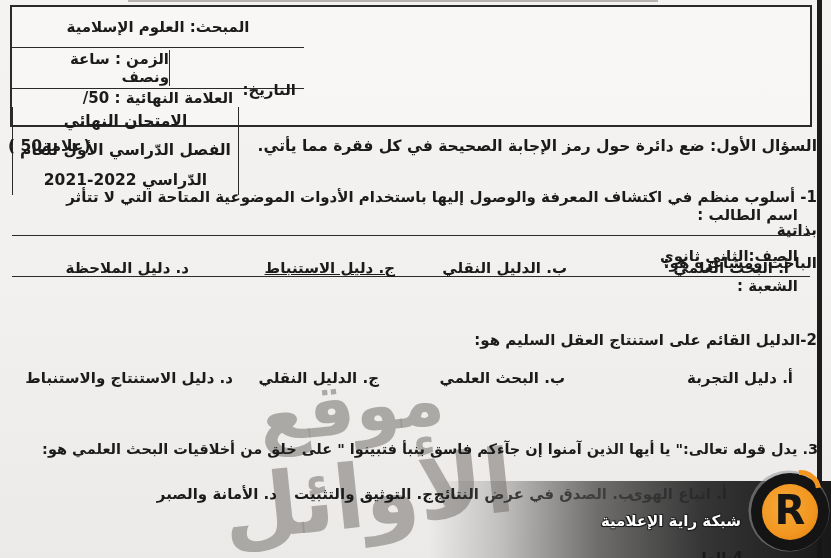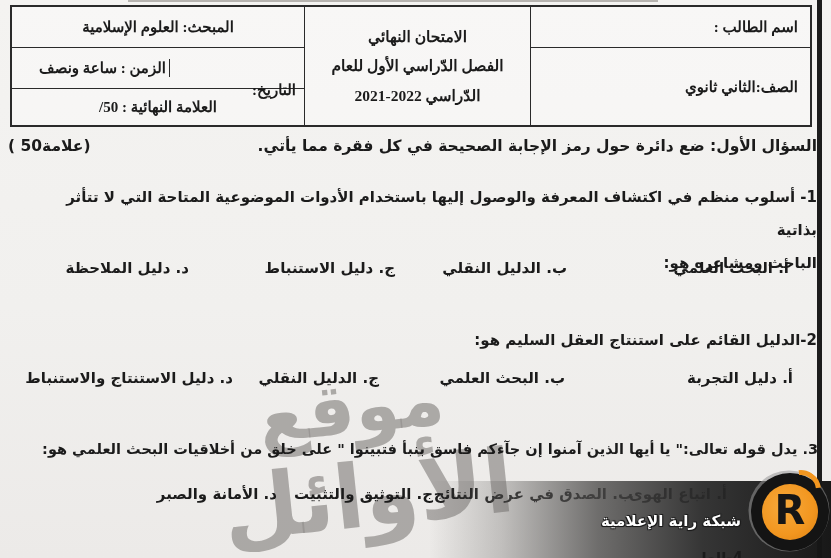--- a/index.html
+++ b/index.html
@@ -13,23 +13,23 @@
     font-weight:bold;
     color:#1b1b1b;
     direction:rtl;
   }
   
   .top-edge{position:absolute;top:0;left:128px;width:530px;height:2px;background:#b7b4b0;z-index:1;}
   .page-edge{position:absolute;top:0;right:9px;width:5px;height:558px;background:#1c1c1c;z-index:1;}
   
   .htable{
     position:absolute;top:5px;left:10px;width:802px;height:122px;
-    display:flex;flex-direction:row;direction:ltr;
+    display:flex;flex-direction:column;direction:ltr;
     border:2px solid #2a2a2a;background:rgba(255,255,255,.35);
-    box-sizing:border-box;z-index:2;font-size:15px;font-family:Liberation Serif, serif;
+    box-sizing:border-box;z-index:2;font-size:15px;
   }
   .htable *{box-sizing:border-box;}
   .sec-left{width:292px;display:flex;flex-direction:column;}
   .sec-mid{width:227px;border-left:1.5px solid #2a2a2a;border-right:1.5px solid #2a2a2a;
            display:flex;flex-direction:column;justify-content:center;align-items:center;
            text-align:center;line-height:1.9;direction:rtl;font-size:15.5px;}
   .sec-right{flex:1;display:flex;flex-direction:column;direction:rtl;}
   .rowL{height:41px;border-bottom:1.5px solid #2a2a2a;display:flex;align-items:center;direction:rtl;}
   .rowL:last-child{border-bottom:none;flex:1;}
   .rowL .cellfull{width:100%;text-align:center;}
@@ -44,21 +44,21 @@
   .instruction-row{top:137px;right:14px;left:8px;display:flex;justify-content:space-between;align-items:center;font-size:15.5px;}
   .q-text{font-size:15px;}
   #q1text{top:181px;right:14px;left:55px;white-space:pre-line;line-height:2.2;}
   #q2text{top:331px;right:14px;}
   #q3text{top:441px;right:13px;font-size:14.5px;}
   .opts{position:absolute;right:14px;left:6px;display:flex;direction:rtl;z-index:2;font-size:15px;}
   .opts .opt{white-space:nowrap;}
   #q1opts{top:259px;padding-right:28px;}
   #q1opts .opt:nth-child(1){width:222px;}
   #q1opts .opt:nth-child(2){width:172px;}
-  #q1opts .opt:nth-child(3){width:206px;}
+  #q1opts .opt:nth-child(3){width:206px;text-decoration:underline;}
   #q2opts{top:369px;padding-right:24px;}
   #q2opts .opt:nth-child(1){width:228px;}
   #q2opts .opt:nth-child(2){width:186px;}
   #q2opts .opt:nth-child(3){width:146px;}
   #q3opts{top:485px;padding-right:90px;}
   #q3opts .opt:nth-child(1){width:94px;}
   #q3opts .opt:nth-child(2){width:200px;}
   #q3opts .opt:nth-child(3){width:156px;}
   
   .wm{position:absolute;z-index:1;color:rgba(148,146,143,.75);font-weight:bold;transform:rotate(-6deg);white-space:nowrap;}
@@ -116,20 +116,21 @@
       </div>
     </div>
     <div class="sec-mid">
       <div>الامتحان النهائي</div>
       <div>الفصل الدّراسي الأول للعام</div>
       <div>الدّراسي 2022-2021</div>
     </div>
     <div class="sec-right">
       <div class="rowR">اسم الطالب :</div>
       <div class="rowR">الصف:الثاني ثانوي</div>
+      <div class="rowR">الشعبة   :</div>
     </div>
   </div>
 
   <div class="line instruction-row">
     <span>السؤال الأول: ضع دائرة حول رمز الإجابة الصحيحة في كل فقرة مما يأتي.</span>
     <span class="ltr">( 50علامة)</span>
   </div>
 
   <div id="q1text" class="line q-text">1- أسلوب منظم في اكتشاف المعرفة والوصول إليها باستخدام الأدوات الموضوعية المتاحة التي لا تتأثر بذاتية
 الباحث ومشاعره هو:</div>

